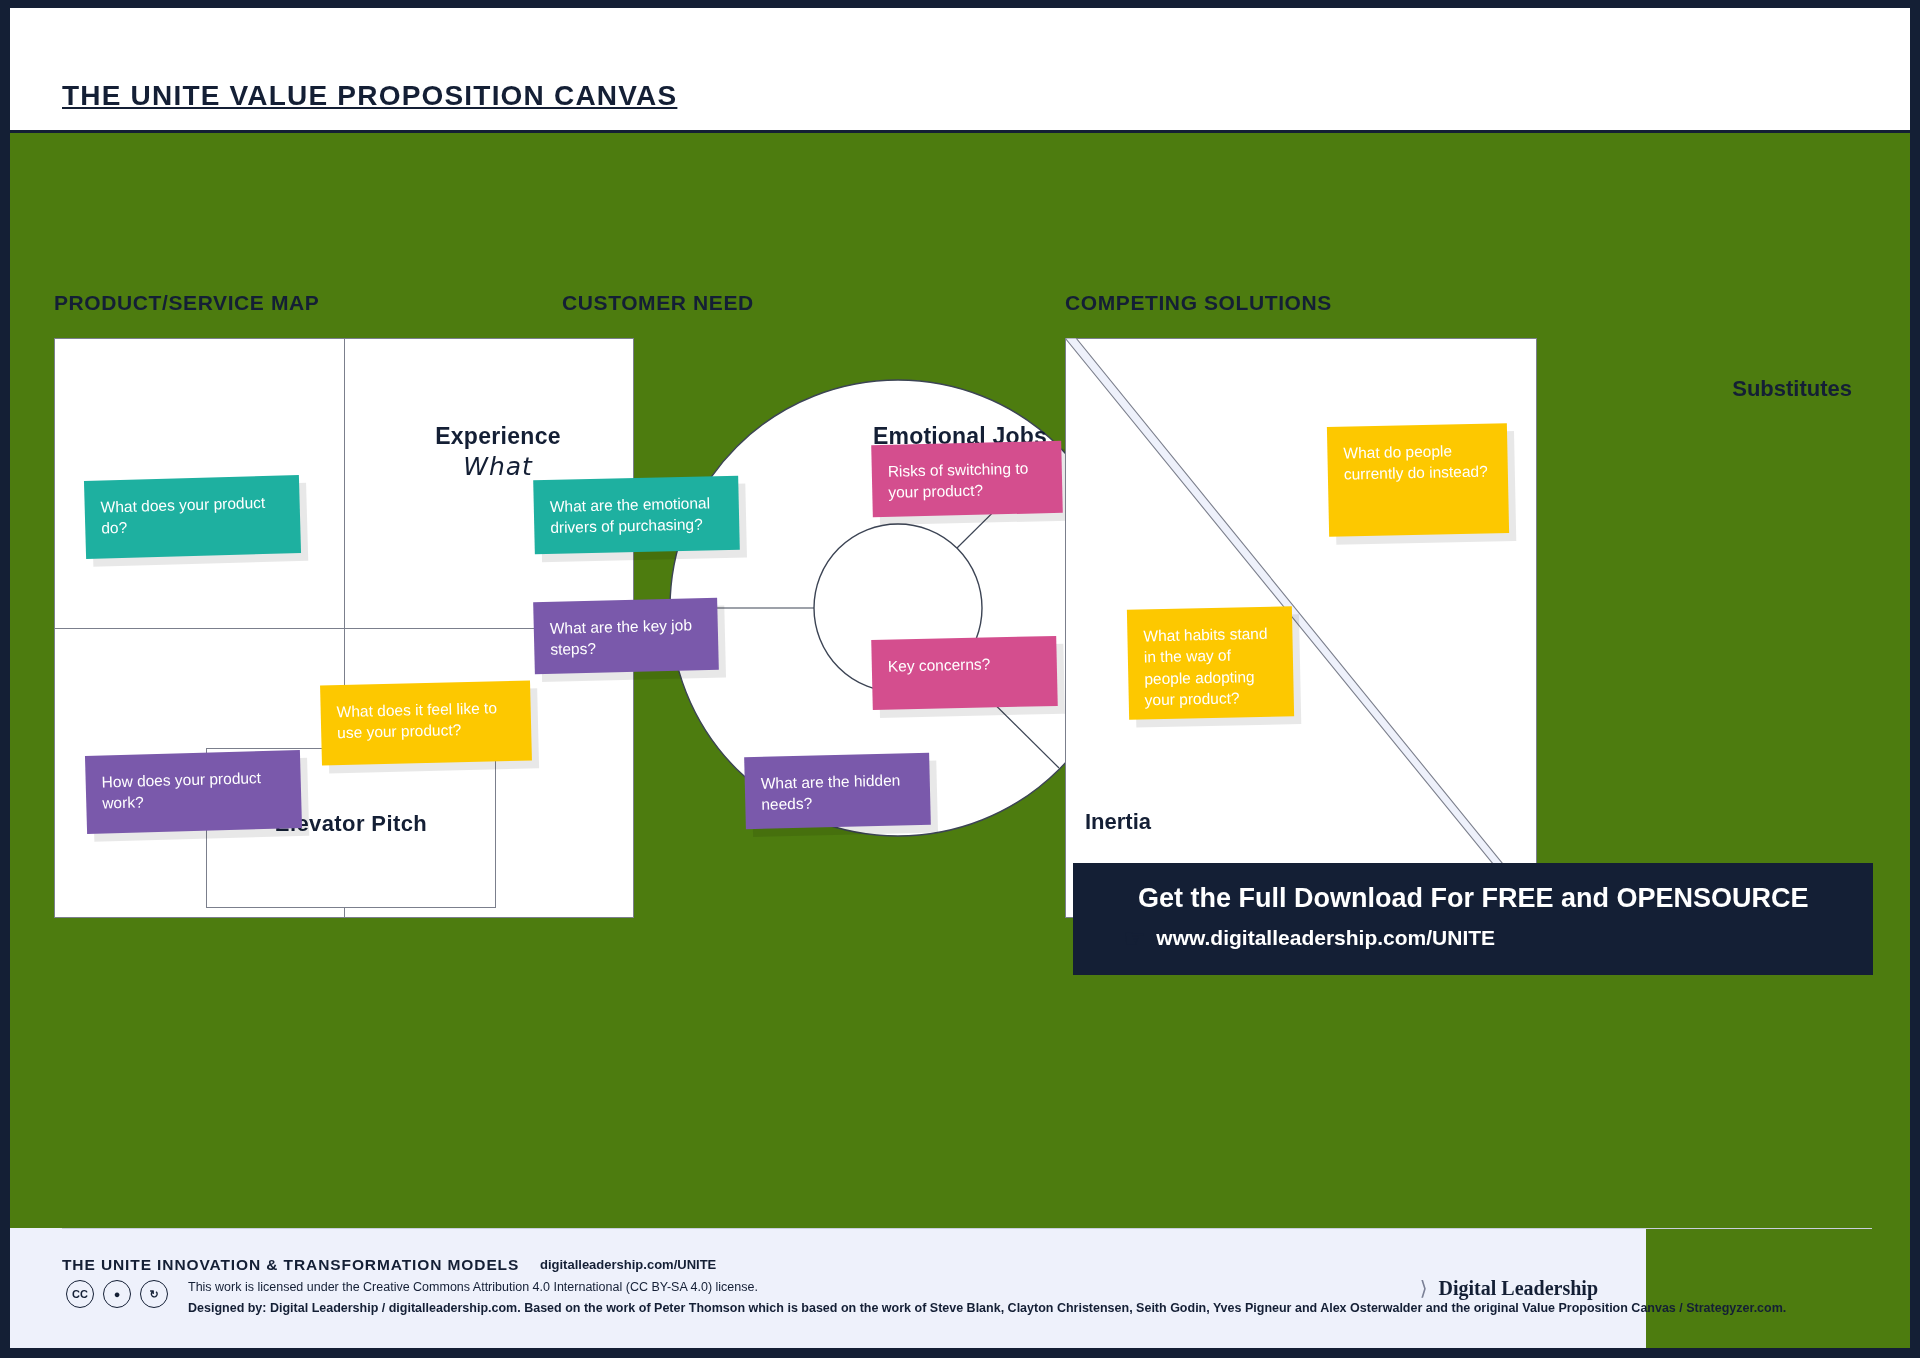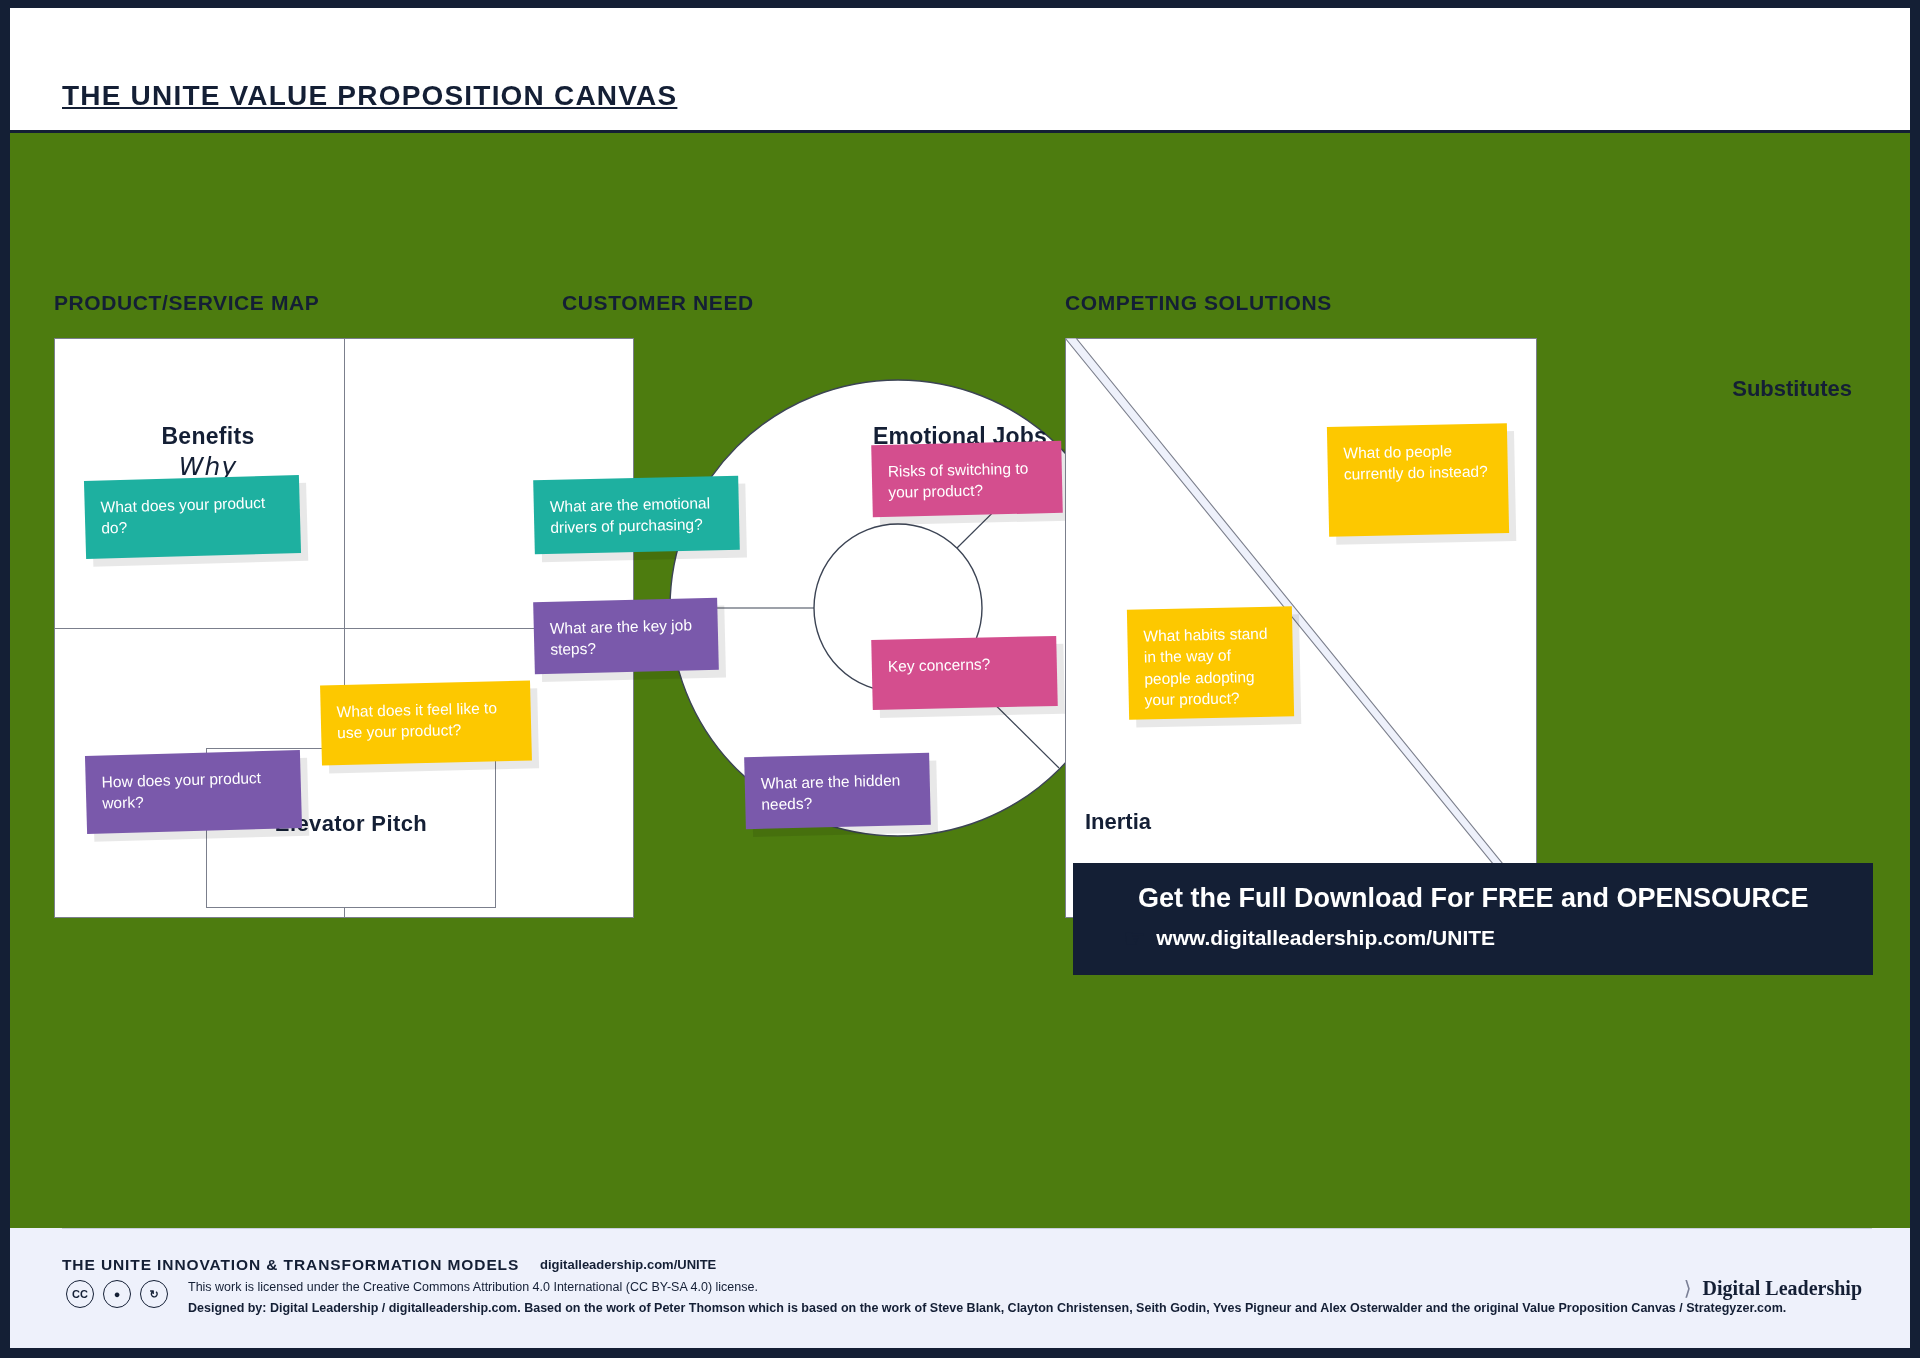--- a/index.html
+++ b/index.html
@@ -82,21 +82,21 @@
   #cs-inertia{position:absolute;left:1308px;top:745px;font-size:22px;font-weight:bold;font-family:"Liberation Sans", sans-serif;}
 
   
   #cta{
     position:absolute;left:1063px;top:1055px;width:800px;height:112px;background:#141f35;
   }
   #cta-line1{position:absolute;left:50px;top:20px;color:#ffffff;font-size:27px;font-weight:bold;font-family:Liberation Sans, sans-serif;white-space:nowrap;margin-left:15px;}
   #cta-hand{display:inline-block;margin-right:10px;font-size:26px;}
 
   
-  #footer{position:absolute;left:10px;bottom:10px;width:1900px;height:120px;background:#eef1fb;}
+  #footer{position:absolute;left:10px;bottom:10px;width:1636px;height:120px;background:#eef1fb;}
   #footer-sep{position:absolute;left:52px;top:0;width:1810px;height:1px;background:#c9cedd;}
   #f-title{position:absolute;left:52px;top:28px;font-size:15.5px;font-weight:bold;letter-spacing:0.9px;font-family:"Liberation Sans", sans-serif;}
   #f-url{position:absolute;left:530px;top:29px;font-size:13px;font-weight:bold;font-family:"Liberation Sans", sans-serif;}
   #cc-icons{position:absolute;left:56px;top:52px;display:flex;gap:9px;justify-content:center;}
   .cc-icon{width:26px;height:26px;border:1.6px solid #141f35;border-radius:50%;
     display:flex;align-items:center;justify-content:center;font-size:11px;font-weight:bold;
     font-family:"Liberation Sans", sans-serif;}
   #f-lic{position:absolute;left:178px;top:52px;font-size:12.5px;font-family:"Liberation Sans", sans-serif;white-space:nowrap;}
   #f-des{position:absolute;left:178px;top:73px;font-size:12.5px;font-weight:bold;font-family:"Liberation Sans", sans-serif;white-space:nowrap;}
   #dl-logo{position:absolute;right:48px;top:48px;display:flex;align-items:center;gap:11px;}
@@ -116,25 +116,25 @@
 </div>
 
 <div id="canvas">
 
   <div class="section-title" style="left:44px;top:158px;">PRODUCT/SERVICE MAP</div>
 
   <div id="ps-box"></div>
   <div id="ps-vline"></div>
   <div id="ps-hline"></div>
 
-  <div class="quad-label" style="left:78px;top:290px;">
-    <div class="quad-main">Benefits</div>
-    <div class="quad-sub">Why</div>
-  </div>
-
+
+  <div class="quad-label" style="left:368px;top:290px;">
+    <div class="quad-main">Experience</div>
+    <div class="quad-sub">What</div>
+  </div>
 
   <div class="quad-label" style="left:78px;top:630px;">
     <div class="quad-main">Features</div>
     <div class="quad-sub">How</div>
   </div>
 
   <div id="elevator-box">
     <div id="elevator-label">Elevator Pitch</div>
   </div>
 

